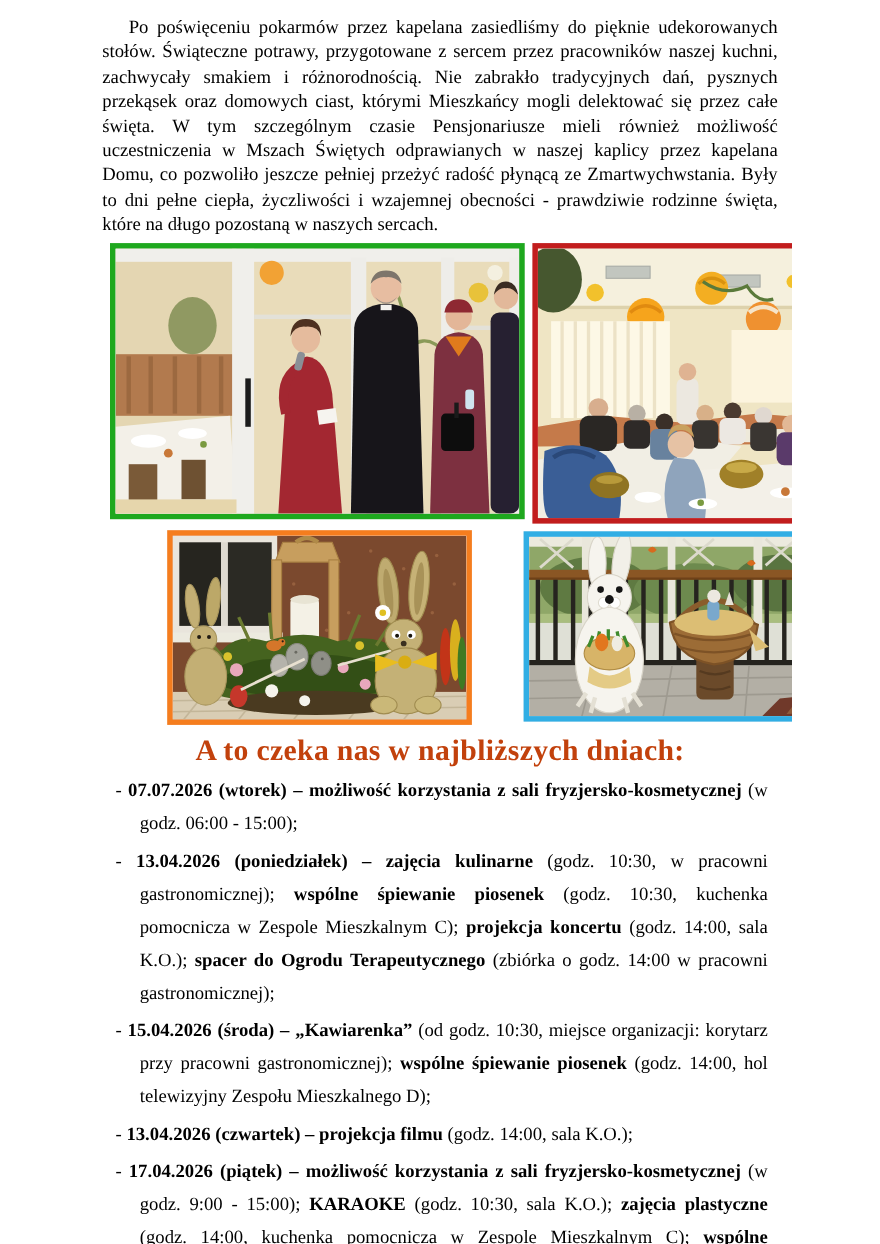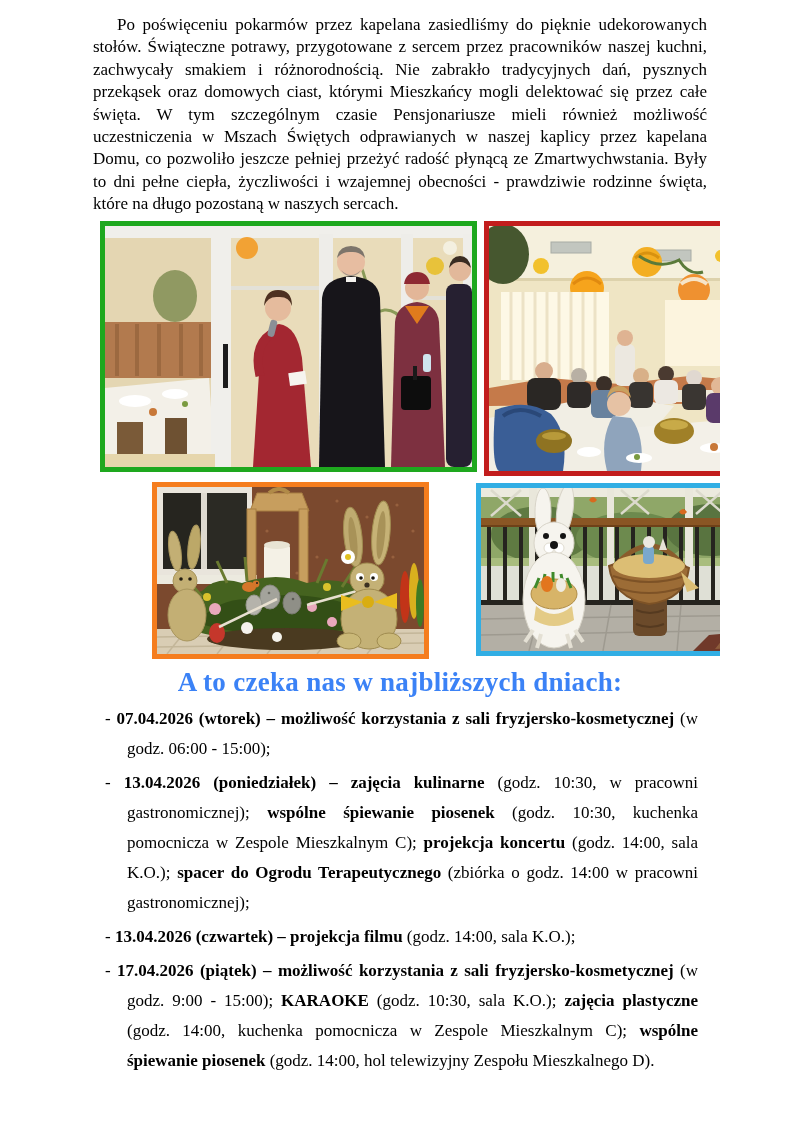--- a/index.html
+++ b/index.html
@@ -437,22 +437,23 @@
           <path d="M250 108 q15 13 30 0 l2 12 q-17 10 -34 0 Z" fill="#e4cb86"></path>
           <ellipse cx="265" cy="100" rx="17" ry="11" fill="#d7b468" stroke="#b08c44"></ellipse>
           <path d="M252 94 l3 -8 M260 91 l1 -9 M270 91 l-1 -9 M278 94 l-3 -8" stroke="#3f8a2c" stroke-width="2.5"></path>
           <ellipse cx="262" cy="92" rx="5" ry="6" fill="#e0c030"></ellipse>
           <ellipse cx="272" cy="93" rx="4" ry="6" fill="#efece2"></ellipse>
         </g>
       </svg>
     </figure>
   </div>
 
-  <h2 class="heading" style="color: #3b82f6;">A to czeka nas w najbliższych dniach:</h2>
+  <h2 class="heading" style="color: #c2410c;">A to czeka nas w najbliższych dniach:</h2>
 
   <div class="schedule">
-      <div class="item">- <b>07.04.2026 (wtorek) – możliwość korzystania z sali fryzjersko-kosmetycznej</b><span> (w godz. 06:00 - 15:00);</span></div>
+      <div class="item">- <b>07.07.2026 (wtorek) – możliwość korzystania z sali fryzjersko-kosmetycznej</b><span> (w godz. 06:00 - 15:00);</span></div>
       <div class="item">- <b>13.04.2026 (poniedziałek) – zajęcia kulinarne</b><span> (godz. 10:30, w pracowni gastronomicznej); </span><b>wspólne śpiewanie piosenek</b><span> (godz. 10:30, kuchenka pomocnicza w Zespole Mieszkalnym C); </span><b>projekcja koncertu</b><span> (godz. 14:00, sala K.O.); </span><b>spacer do Ogrodu Terapeutycznego</b><span> (zbiórka o godz. 14:00 w pracowni gastronomicznej);</span></div>
+      <div class="item">- <b>15.04.2026 (środa) – „Kawiarenka”</b><span> (od godz. 10:30, miejsce organizacji: korytarz przy pracowni gastronomicznej); </span><b>wspólne śpiewanie piosenek</b><span> (godz. 14:00, hol telewizyjny Zespołu Mieszkalnego D);</span></div>
       <div class="item">- <b>13.04.2026 (czwartek) – projekcja filmu</b><span> (godz. 14:00, sala K.O.);</span></div>
       <div class="item">- <b>17.04.2026 (piątek) – możliwość korzystania z sali fryzjersko-kosmetycznej</b><span> (w godz. 9:00 - 15:00); </span><b>KARAOKE</b><span> (godz. 10:30, sala K.O.); </span><b>zajęcia plastyczne</b><span> (godz. 14:00, kuchenka pomocnicza w Zespole Mieszkalnym C); </span><b>wspólne śpiewanie piosenek</b><span> (godz. 14:00, hol telewizyjny Zespołu Mieszkalnego D).</span></div>
     </div>
 
 </div>
 
 </body></html>

